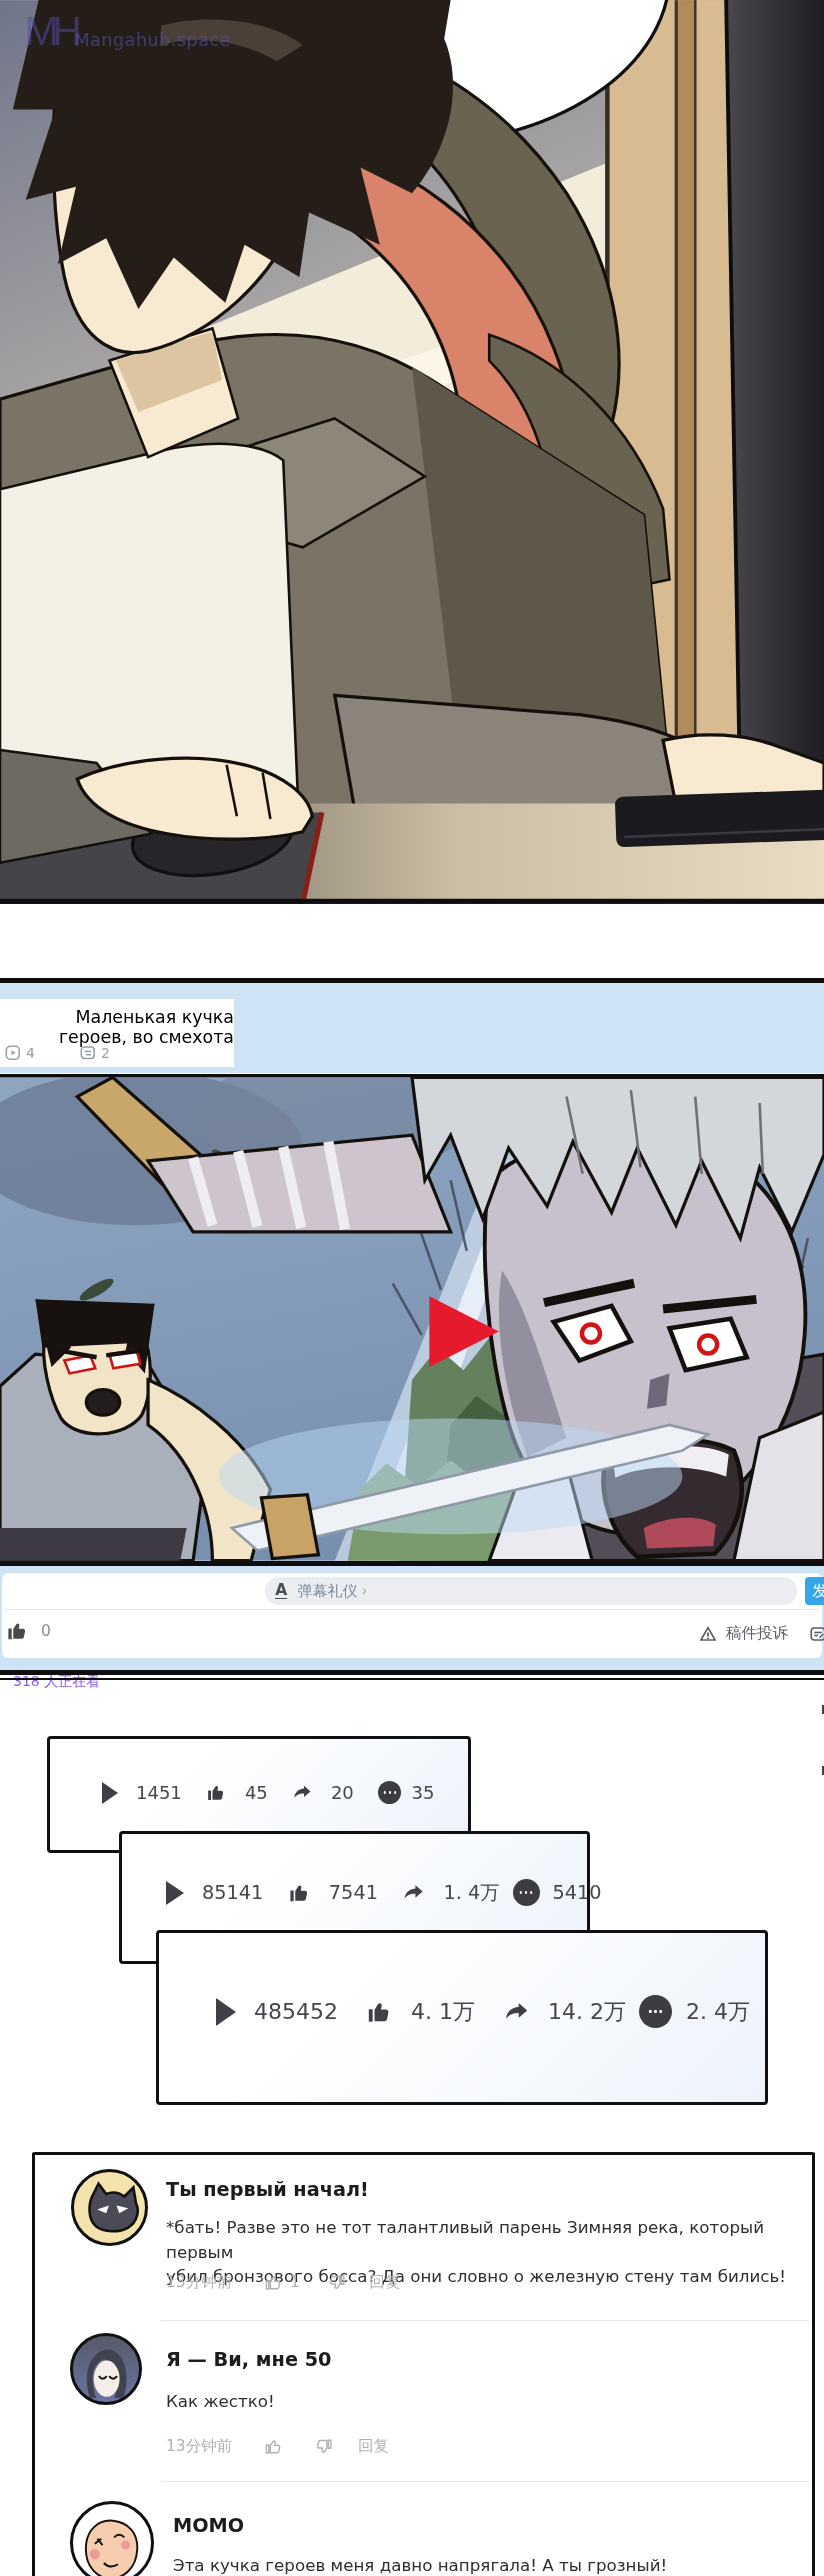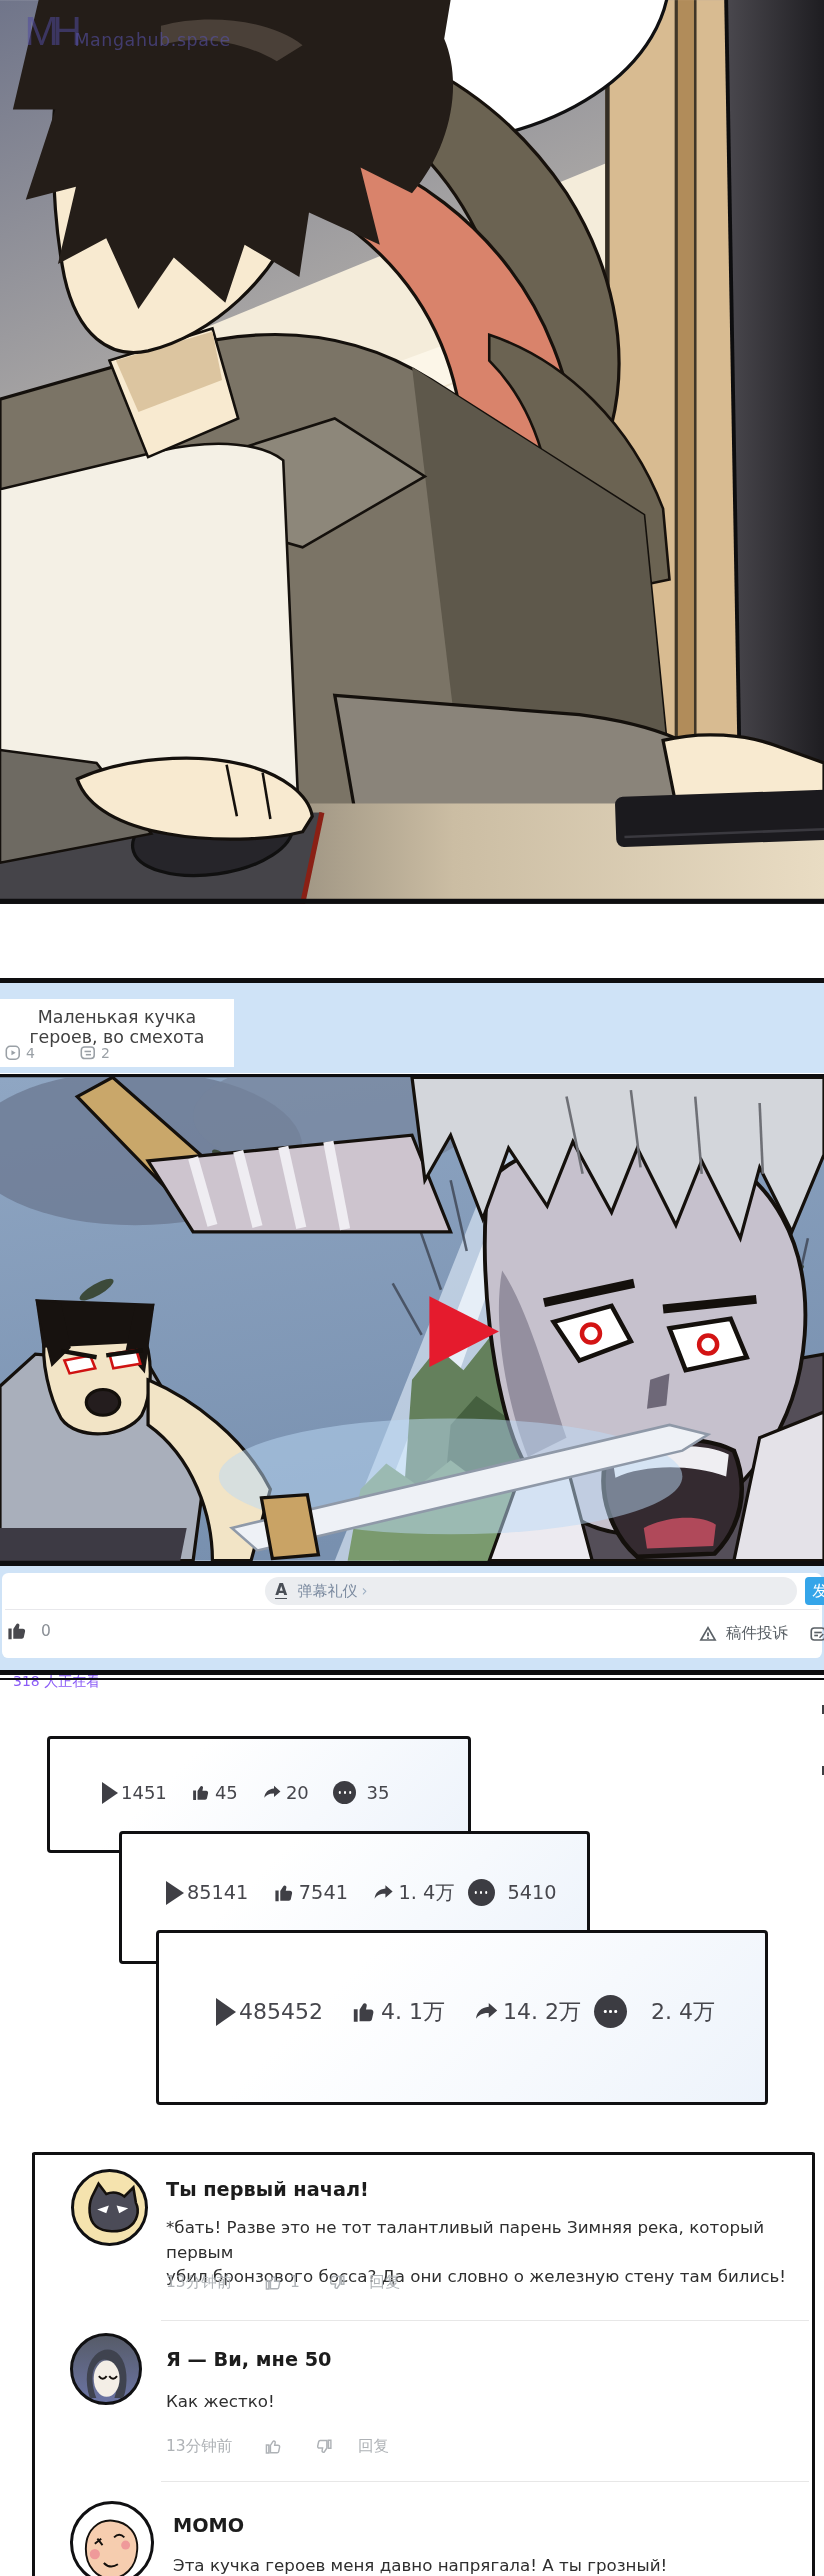--- a/index.html
+++ b/index.html
@@ -4,21 +4,21 @@
 <style>
   html,body{margin:0;padding:0}
   body{width:824px;height:2576px;position:relative;overflow:hidden;background:#fff;
        font-family:"DejaVu Sans","Liberation Sans",sans-serif;color:#222}
   .abs{position:absolute}
   .bar{position:absolute;left:0;width:824px;background:#0e0e10}
   .band{position:absolute;left:0;width:824px;background:#cfe3f7}
   svg{display:block}
   
   .ocard{position:absolute;left:0;top:999px;width:234px;height:68px;background:#fff}
-  .ocard .l1,.ocard .l2{font-size:17.4px;color:#404040;text-align:center;line-height:20px}
+  .ocard .l1,.ocard .l2{font-size:17.4px;color:#000000;text-align:right;line-height:20px}
   .ocard .l1{margin-top:7.7px}
   .cstats{position:absolute;left:5.2px;top:46px;display:flex;align-items:center;gap:6.4px;color:#9aa0a6;font-size:14px}
   .cstats .grp{display:flex;align-items:center;gap:5.2px}
   .cstats .grp+.grp{margin-left:39px}
   
   .pwhite{position:absolute;left:1.9px;top:1573px;width:820px;height:85px;background:#fff;border-radius:6.4px}
   .watch{position:absolute;left:13px;top:1673px;font-size:14px;color:#8b5cf6}
   .pill{position:absolute;left:265px;top:1577px;width:532px;height:28px;background:#ebedf0;border-radius:14px;
         display:flex;align-items:center;padding:0 10.3px;box-sizing:border-box}
   .aicon{font-weight:bold;font-size:15.5px;color:#4a4f57;border-bottom:1.9px solid #4a4f57;line-height:15.5px;margin-right:10.3px}
@@ -27,21 +27,21 @@
   .etqa{font-size:15px;color:#9eb0c4}
   .send{position:absolute;left:805px;top:1577px;width:30px;height:28px;background:#35a5e9;border-radius:3.9px 0 0 3.9px;
         color:#fff;font-size:15.5px;display:flex;align-items:center;justify-content:center}
   .pdiv{position:absolute;left:5.2px;top:1609px;width:814px;height:1.3px;background:#e8e8ec}
   .likerow{position:absolute;left:6.4px;top:1619px;display:flex;align-items:center;gap:11.6px}
   .zero{font-size:15.5px;color:#8a8f96}
   .rightops{position:absolute;top:1623px;left:699px;display:flex;align-items:center;gap:9px;color:#5a6066;font-size:15.5px;white-space:nowrap}
   
   .scard{position:absolute;background:linear-gradient(135deg,#ffffff 30%,#edf3fb);border:3.2px solid #101012;border-radius:3.9px;box-sizing:border-box}
   .srow{position:absolute;display:flex;align-items:center;color:#46464c}
-  .srow .num{margin-left:3px}
+  .srow .num{margin-left:18px}
   .srow .gap{width:24.5px}
   .dotcircle{border-radius:50%;background:#3c3c42;position:relative}
   .dotcircle i{position:absolute;top:50%;left:50%;width:2.6px;height:2.6px;margin:-1.3px 0 0 -1.3px;border-radius:50%;
                background:#fff;box-shadow:-5.2px 0 0 #fff,5.2px 0 0 #fff}
   .tri{width:0;height:0}
   
   .cbox{position:absolute;left:32px;top:2152px;width:783px;height:451px;background:#fff;
         border:3.9px solid #101012;border-bottom:none;border-radius:2.6px;box-sizing:border-box}
   .avatar{position:absolute;border-radius:50%;overflow:hidden;box-sizing:border-box}
   .cname{position:absolute;font-size:19.3px;font-weight:bold;color:#1c1c1c}
@@ -375,21 +375,21 @@
   <span class="num">4. 1万</span>
     <span class="gap" style="width:28px"></span>
   <svg width="27" height="27" viewBox="0 0 24 24">
       <path d="M14 4.5l7.5 6.5-7.5 6.5v-4.2c-5.8-.2-8.9 1.8-11.3 5.1.6-6.1 4.5-10 11.3-10.7z" fill="#3f3f45"></path>
     </svg>
   <span class="num">14. 2万</span>
     <span class="gap" style="width:13px"></span>
   <span class="dotcircle" style="width:33px;height:33px">
       <i></i>
     </span>
-  <span class="num" style="margin-left:24px">2. 4万</span>
+  <span class="num" style="margin-left:14px">2. 4万</span>
 </div>
 
 <div class="cbox"></div>
 
 <div class="avatar" style="left:71px;top:2169px;width:77px;height:77px;border:3.2px solid #101012;background:#f5e3ae">
   <svg width="71" height="71" viewBox="0 0 110 110">
     <path d="M28,38 L38,18 L50,34 C60,30 70,32 78,38 L92,24 L96,48 C102,60 98,78 84,86 C70,94 46,94 34,84 C22,74 22,52 28,38 Z" fill="#4b4b57" stroke="#14100c" stroke-width="4"></path>
     <polygon points="36,58 54,52 50,64" fill="#fff"></polygon>
     <polygon points="66,52 84,56 70,64" fill="#fff"></polygon>
   </svg>

